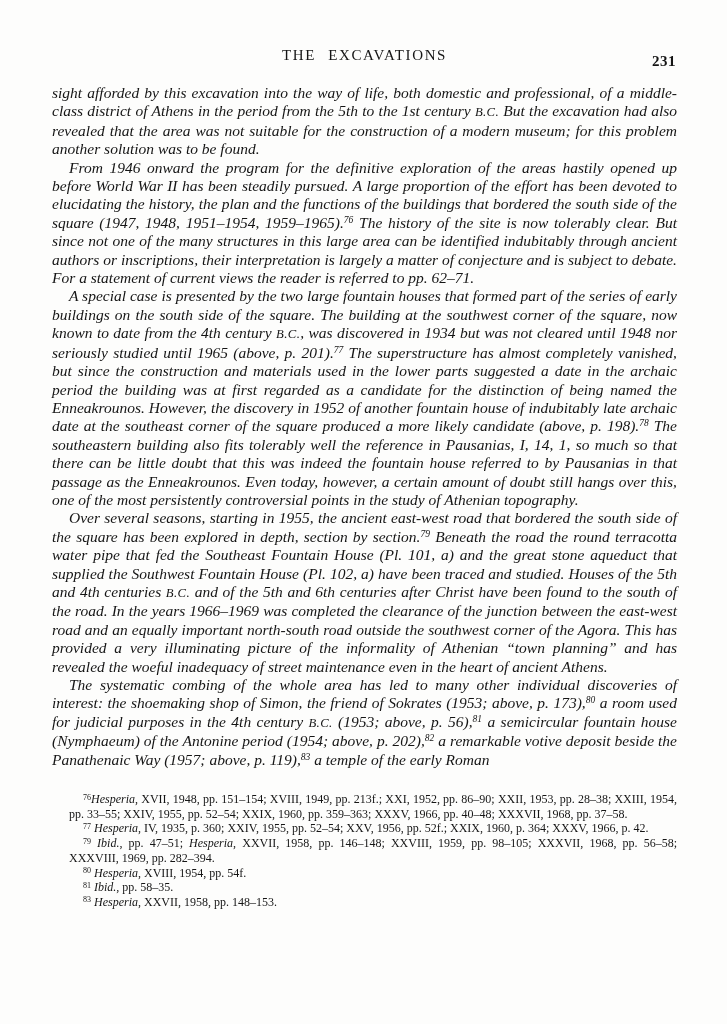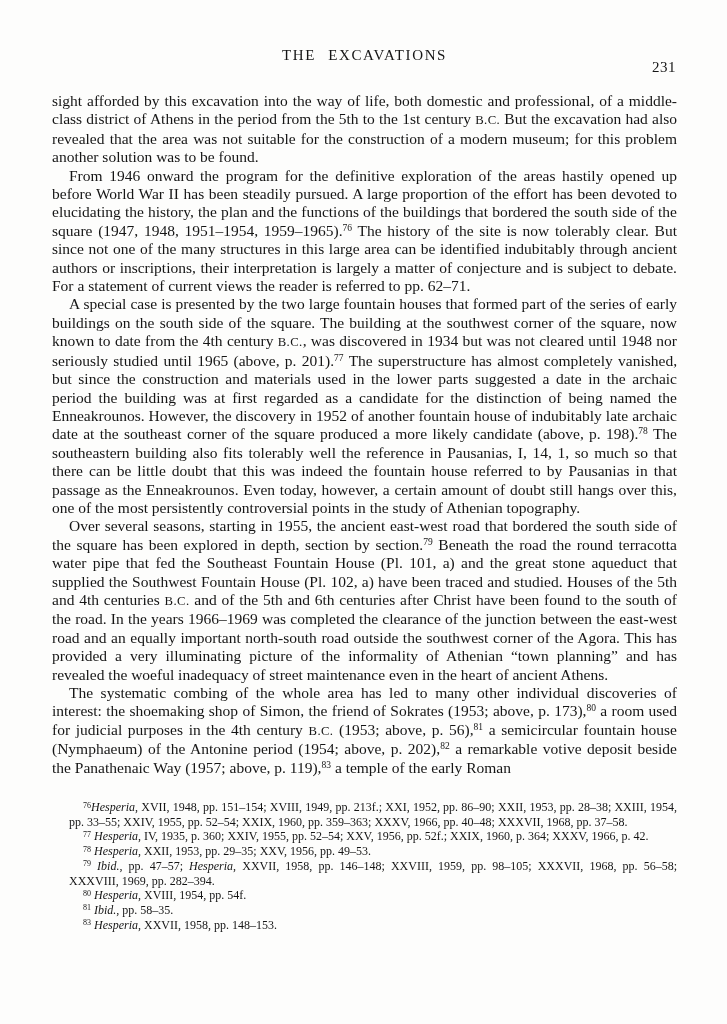--- a/index.html
+++ b/index.html
@@ -28,28 +28,30 @@
     font-size: 15px;
   }
   .running-title {
     text-align: center;
     letter-spacing: 1.6px;
     word-spacing: 7px;
   }
   .page-number {
     position: absolute;
     right: 1px;
-    top: 12px;
+    top: 6px;
     letter-spacing: 0.5px;
+    font-weight: bold;
   }
   .body-text {
-    margin-top: 25px;
+    margin-top: 17px;
     font-size: 15.5px;
     line-height: 18.4px;
     text-align: justify;
+    font-style: italic;
   }
   .body-text p.para {
     margin: 0;
     padding: 0;
   }
   .body-text p.indent {
     text-indent: 17px;
   }
   sup.fnref {
     font-size: 9.5px;
@@ -92,21 +94,20 @@
         <p class="para"><span class="">sight afforded by this excavation into the way of life, both domestic and professional, of a middle-class district of Athens in the period from the 5th to the 1st century </span><span class="sc">B.C.</span><span class=""> But the excavation had also revealed that the area was not suitable for the construction of a modern museum; for this problem another solution was to be found.</span></p>
         <p class="para indent"><span class="">From 1946 onward the program for the definitive exploration of the areas hastily opened up before World War II has been steadily pursued. A large proportion of the effort has been devoted to elucidating the history, the plan and the functions of the buildings that bordered the south side of the square (1947, 1948, 1951–1954, 1959–1965).</span><sup class="fnref">76</sup><span class=""> The history of the site is now tolerably clear. But since not one of the many structures in this large area can be identified indubitably through ancient authors or inscriptions, their interpretation is largely a matter of conjecture and is subject to debate. For a statement of current views the reader is referred to pp. 62–71.</span></p>
         <p class="para indent"><span class="">A special case is presented by the two large fountain houses that formed part of the series of early buildings on the south side of the square. The building at the southwest corner of the square, now known to date from the 4th century </span><span class="sc">B.C.</span><span class="">, was discovered in 1934 but was not cleared until 1948 nor seriously studied until 1965 (above, p. 201).</span><sup class="fnref">77</sup><span class=""> The superstructure has almost completely vanished, but since the construction and materials used in the lower parts suggested a date in the archaic period the building was at first regarded as a candidate for the distinction of being named the Enneakrounos. However, the discovery in 1952 of another fountain house of indubitably late archaic date at the southeast corner of the square produced a more likely candidate (above, p. 198).</span><sup class="fnref">78</sup><span class=""> The southeastern building also fits tolerably well the reference in Pausanias, I, 14, 1, so much so that there can be little doubt that this was indeed the fountain house referred to by Pausanias in that passage as the Enneakrounos. Even today, however, a certain amount of doubt still hangs over this, one of the most persistently controversial points in the study of Athenian topography.</span></p>
         <p class="para indent"><span class="">Over several seasons, starting in 1955, the ancient east-west road that bordered the south side of the square has been explored in depth, section by section.</span><sup class="fnref">79</sup><span class=""> Beneath the road the round terracotta water pipe that fed the Southeast Fountain House (Pl. 101, a) and the great stone aqueduct that supplied the Southwest Fountain House (Pl. 102, a) have been traced and studied. Houses of the 5th and 4th centuries </span><span class="sc">B.C.</span><span class=""> and of the 5th and 6th centuries after Christ have been found to the south of the road. In the years 1966–1969 was completed the clearance of the junction between the east-west road and an equally important north-south road outside the southwest corner of the Agora. This has provided a very illuminating picture of the informality of Athenian “town planning” and has revealed the woeful inadequacy of street maintenance even in the heart of ancient Athens.</span></p>
         <p class="para indent"><span class="">The systematic combing of the whole area has led to many other individual discoveries of interest: the shoemaking shop of Simon, the friend of Sokrates (1953; above, p. 173),</span><sup class="fnref">80</sup><span class=""> a room used for judicial purposes in the 4th century </span><span class="sc">B.C.</span><span class=""> (1953; above, p. 56),</span><sup class="fnref">81</sup><span class=""> a semicircular fountain house (Nymphaeum) of the Antonine period (1954; above, p. 202),</span><sup class="fnref">82</sup><span class=""> a remarkable votive deposit beside the Panathenaic Way (1957; above, p. 119),</span><sup class="fnref">83</sup><span class=""> a temple of the early Roman</span></p>
       </div>
 
     <div class="footnotes">
         <p class="footnote"><sup class="fnref">76</sup><span class="it">Hesperia</span><span class="">, XVII, 1948, pp. 151–154; XVIII, 1949, pp. 213f.; XXI, 1952, pp. 86–90; XXII, 1953, pp. 28–38; XXIII, 1954, pp. 33–55; XXIV, 1955, pp. 52–54; XXIX, 1960, pp. 359–363; XXXV, 1966, pp. 40–48; XXXVII, 1968, pp. 37–58.</span></p>
         <p class="footnote"><sup class="fnref">77</sup><span class=""> </span><span class="it">Hesperia</span><span class="">, IV, 1935, p. 360; XXIV, 1955, pp. 52–54; XXV, 1956, pp. 52f.; XXIX, 1960, p. 364; XXXV, 1966, p. 42.</span></p>
-        <p class="footnote"><sup class="fnref">78</sup><span class=""> </span><span class="it">Hesperia</span><span class="">, XXII, 1953, pp. 29–35; XXV, 1956, pp. 49–53.</span></p>
-        <p class="footnote"><sup class="fnref">79</sup><span class=""> </span><span class="it">Ibid.</span><span class="">, pp. 47–57; </span><span class="it">Hesperia</span><span class="">, XXVII, 1958, pp. 146–148; XXVIII, 1959, pp. 98–105; XXXVII, 1968, pp. 56–58; XXXVIII, 1969, pp. 282–394.</span></p>
+        <p class="footnote"><sup class="fnref">79</sup><span class=""> </span><span class="it">Ibid.</span><span class="">, pp. 47–51; </span><span class="it">Hesperia</span><span class="">, XXVII, 1958, pp. 146–148; XXVIII, 1959, pp. 98–105; XXXVII, 1968, pp. 56–58; XXXVIII, 1969, pp. 282–394.</span></p>
         <p class="footnote"><sup class="fnref">80</sup><span class=""> </span><span class="it">Hesperia</span><span class="">, XVIII, 1954, pp. 54f.</span></p>
         <p class="footnote"><sup class="fnref">81</sup><span class=""> </span><span class="it">Ibid.</span><span class="">, pp. 58–35.</span></p>
         <p class="footnote"><sup class="fnref">83</sup><span class=""> </span><span class="it">Hesperia</span><span class="">, XXVII, 1958, pp. 148–153.</span></p>
       </div>
 
   </div>
 </div>
 
 </body></html>

